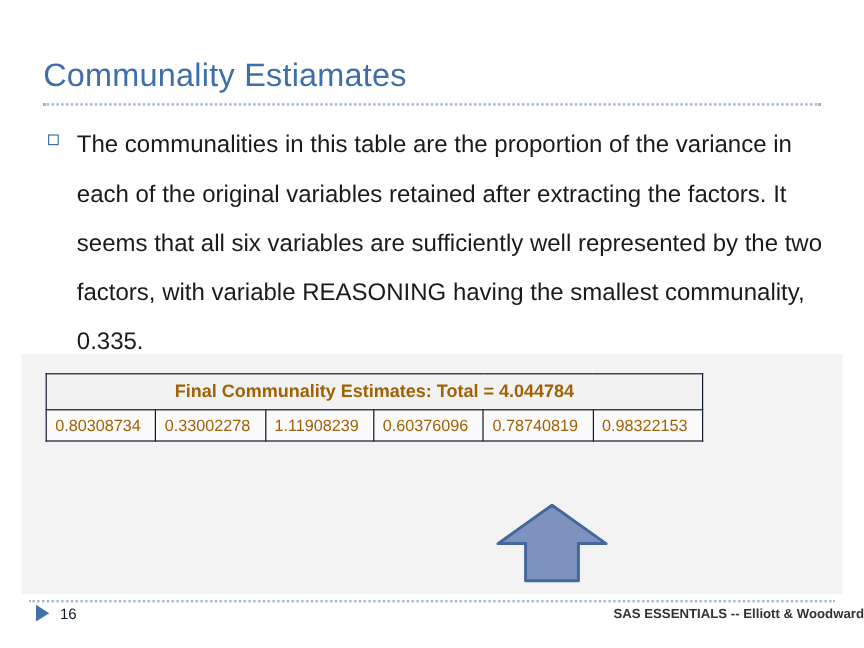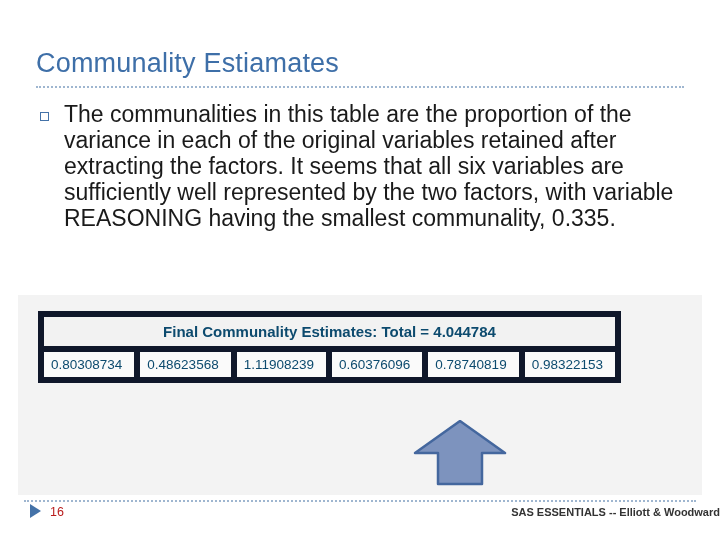--- a/index.html
+++ b/index.html
@@ -56,22 +56,22 @@
     left: 4px;
     top: 11px;
     width: 9px;
     height: 9px;
     border: 1.5px solid #4472A8;
     background: #ffffff;
     box-sizing: border-box;
   }
   .bullet-text {
     margin-left: 28px;
-    font-size: 23px;
-    line-height: 26px;
+    font-size: 20px;
+    line-height: 41px;
     color: #1a1a1a;
     font-family: "Liberation Sans", sans-serif;
   }
 
   
   .image-band {
     position: absolute;
     left: 18px;
     top: 295px;
     width: 684px;
@@ -82,24 +82,24 @@
   
   .sas-table {
     position: absolute;
     left: 38px;
     top: 311px;
     border-collapse: collapse;
     background: #ffffff;
     font-family: "Liberation Sans", sans-serif;
   }
   .sas-table td {
-    border: 6px solid #0f172a;
+    border: 1px solid #0f172a;
     padding: 5px 7px;
     font-size: 13.5px;
-    color: #0c4a6e;
+    color: #a16207;
     font-weight: bold;
     text-align: center;
     white-space: nowrap;
     background: #F7F7F7;
     margin-top: 20px;
   }
   .sas-title-cell {
     font-size: 15px !important;
     padding: 6px 8px !important;
     background: #F2F2F2 !important;
@@ -139,21 +139,21 @@
     width: 0; height: 0;
     border-left: 11px solid #4472A8;
     border-top: 7px solid transparent;
     border-bottom: 7px solid transparent;
   }
   .slide-number {
     position: absolute;
     left: 50px;
     top: 505px;
     font-size: 12.5px;
-    color: #b91c1c;
+    color: #0f172a;
     font-family: "Liberation Sans", sans-serif;
   }
   .footer-center {
     position: absolute;
     left: 0;
     top: 506px;
     width: 720px;
     text-align: right;
     font-size: 11px;
     color: #333333;
@@ -176,21 +176,21 @@
 
   <div class="image-band"></div>
 
   <table class="sas-table">
     <tbody>
         <tr>
       <td class="sas-title-cell" colspan="6">Final Communality Estimates: Total = 4.044784</td>
     </tr>
     <tr>
       <td class="sas-value-cell">0.80308734</td>
-      <td class="sas-value-cell">0.48623568</td>
+      <td class="sas-value-cell">0.33002278</td>
       <td class="sas-value-cell">1.11908239</td>
       <td class="sas-value-cell">0.60376096</td>
       <td class="sas-value-cell">0.78740819</td>
       <td class="sas-value-cell">0.98322153</td>
     </tr>
   </tbody>
     </table>
 
   <div class="arrow-wrap">
     <svg width="96" height="66" viewBox="0 0 96 66">

